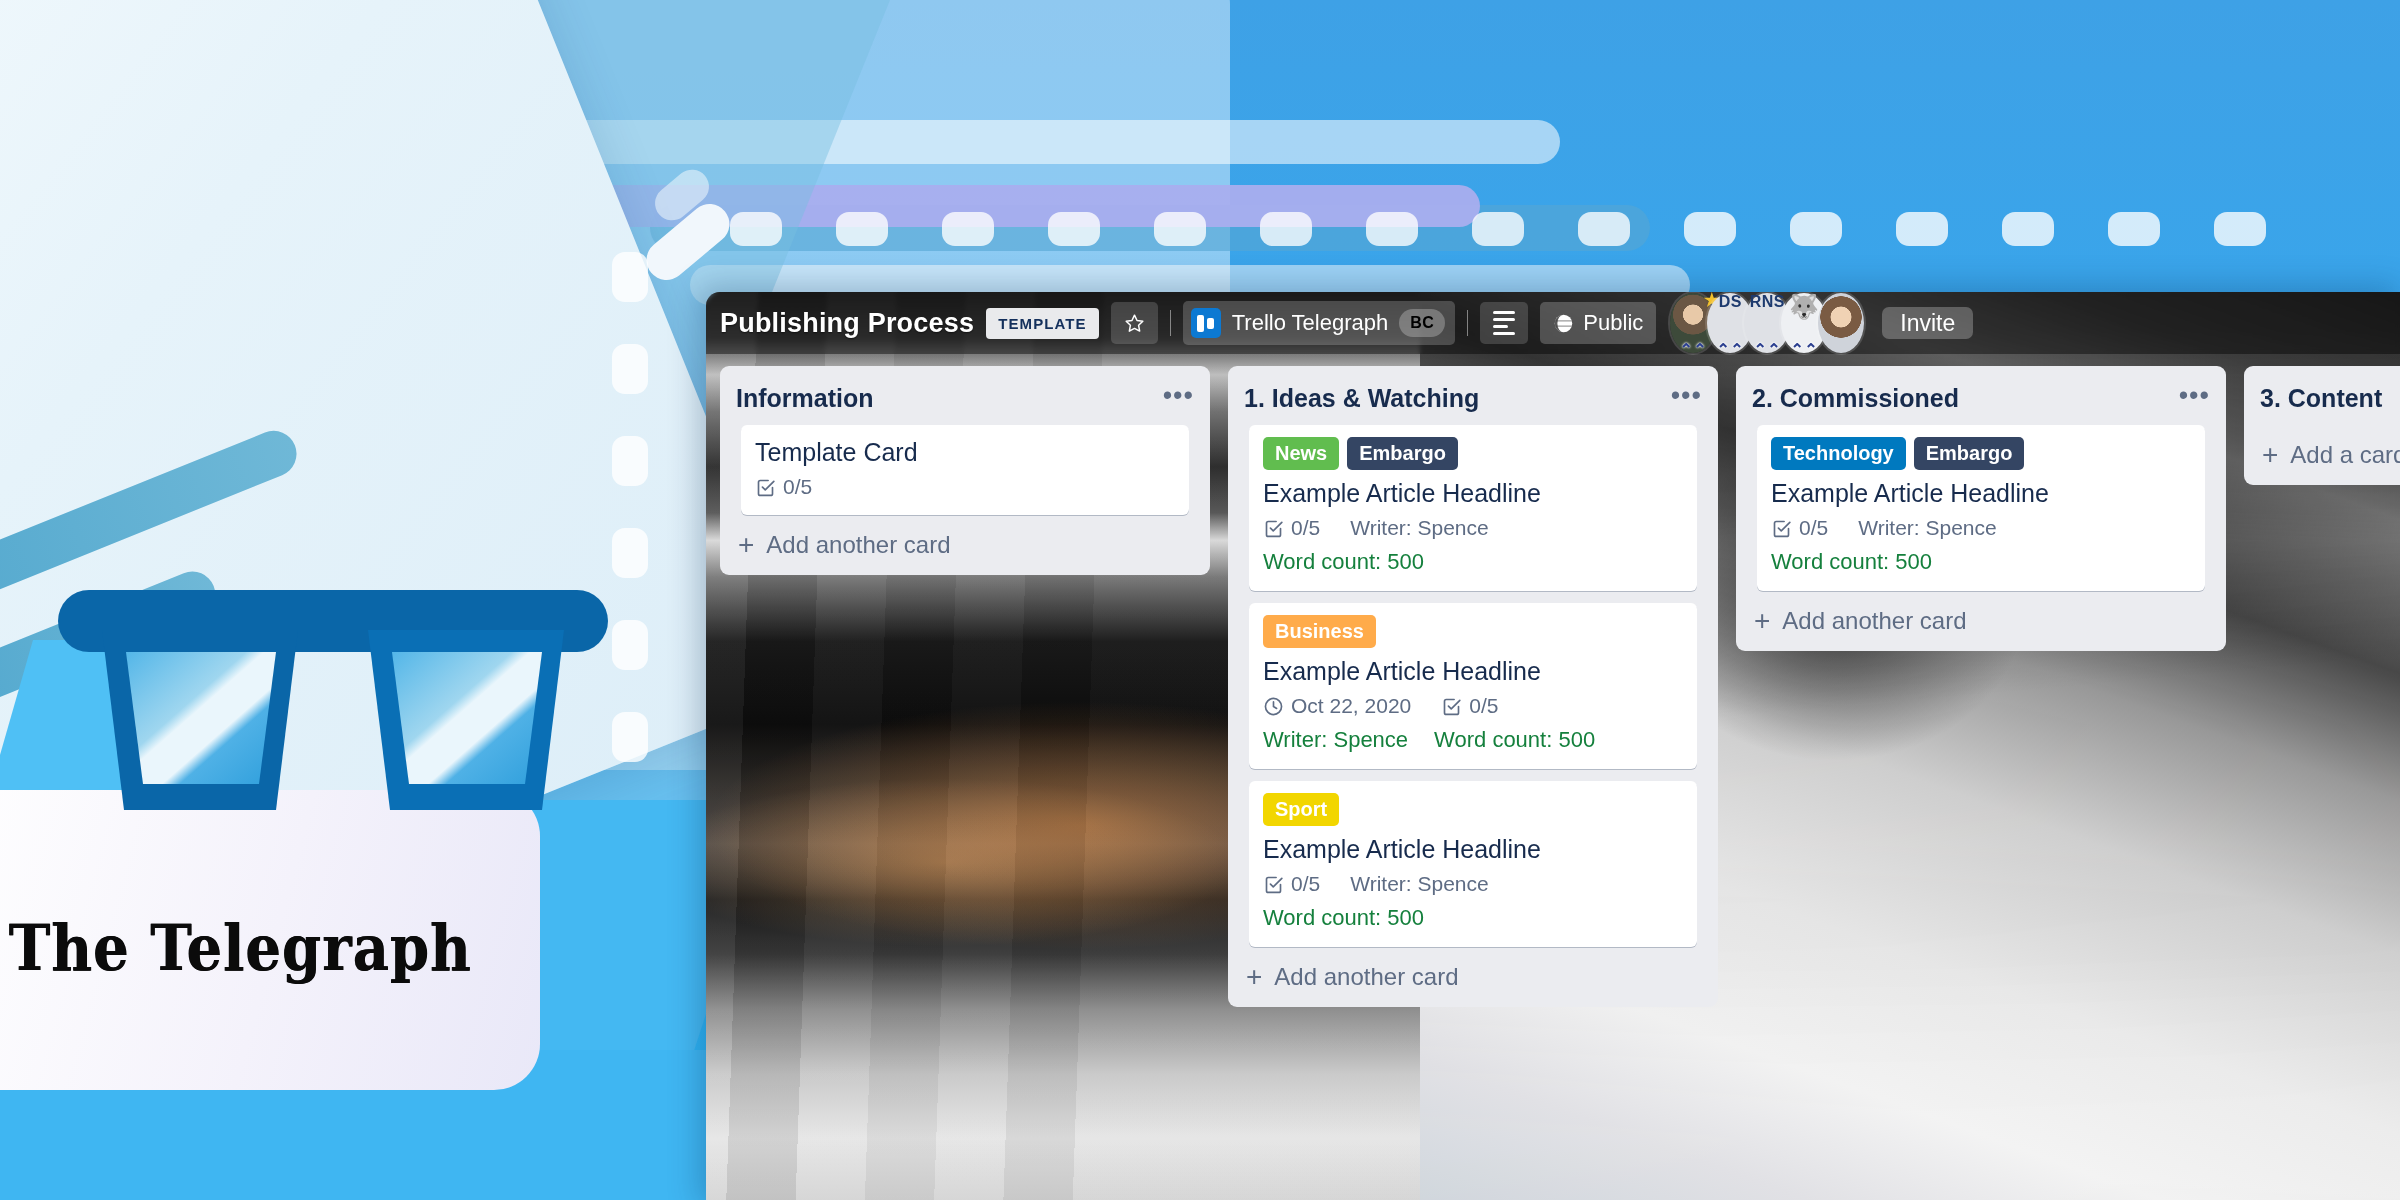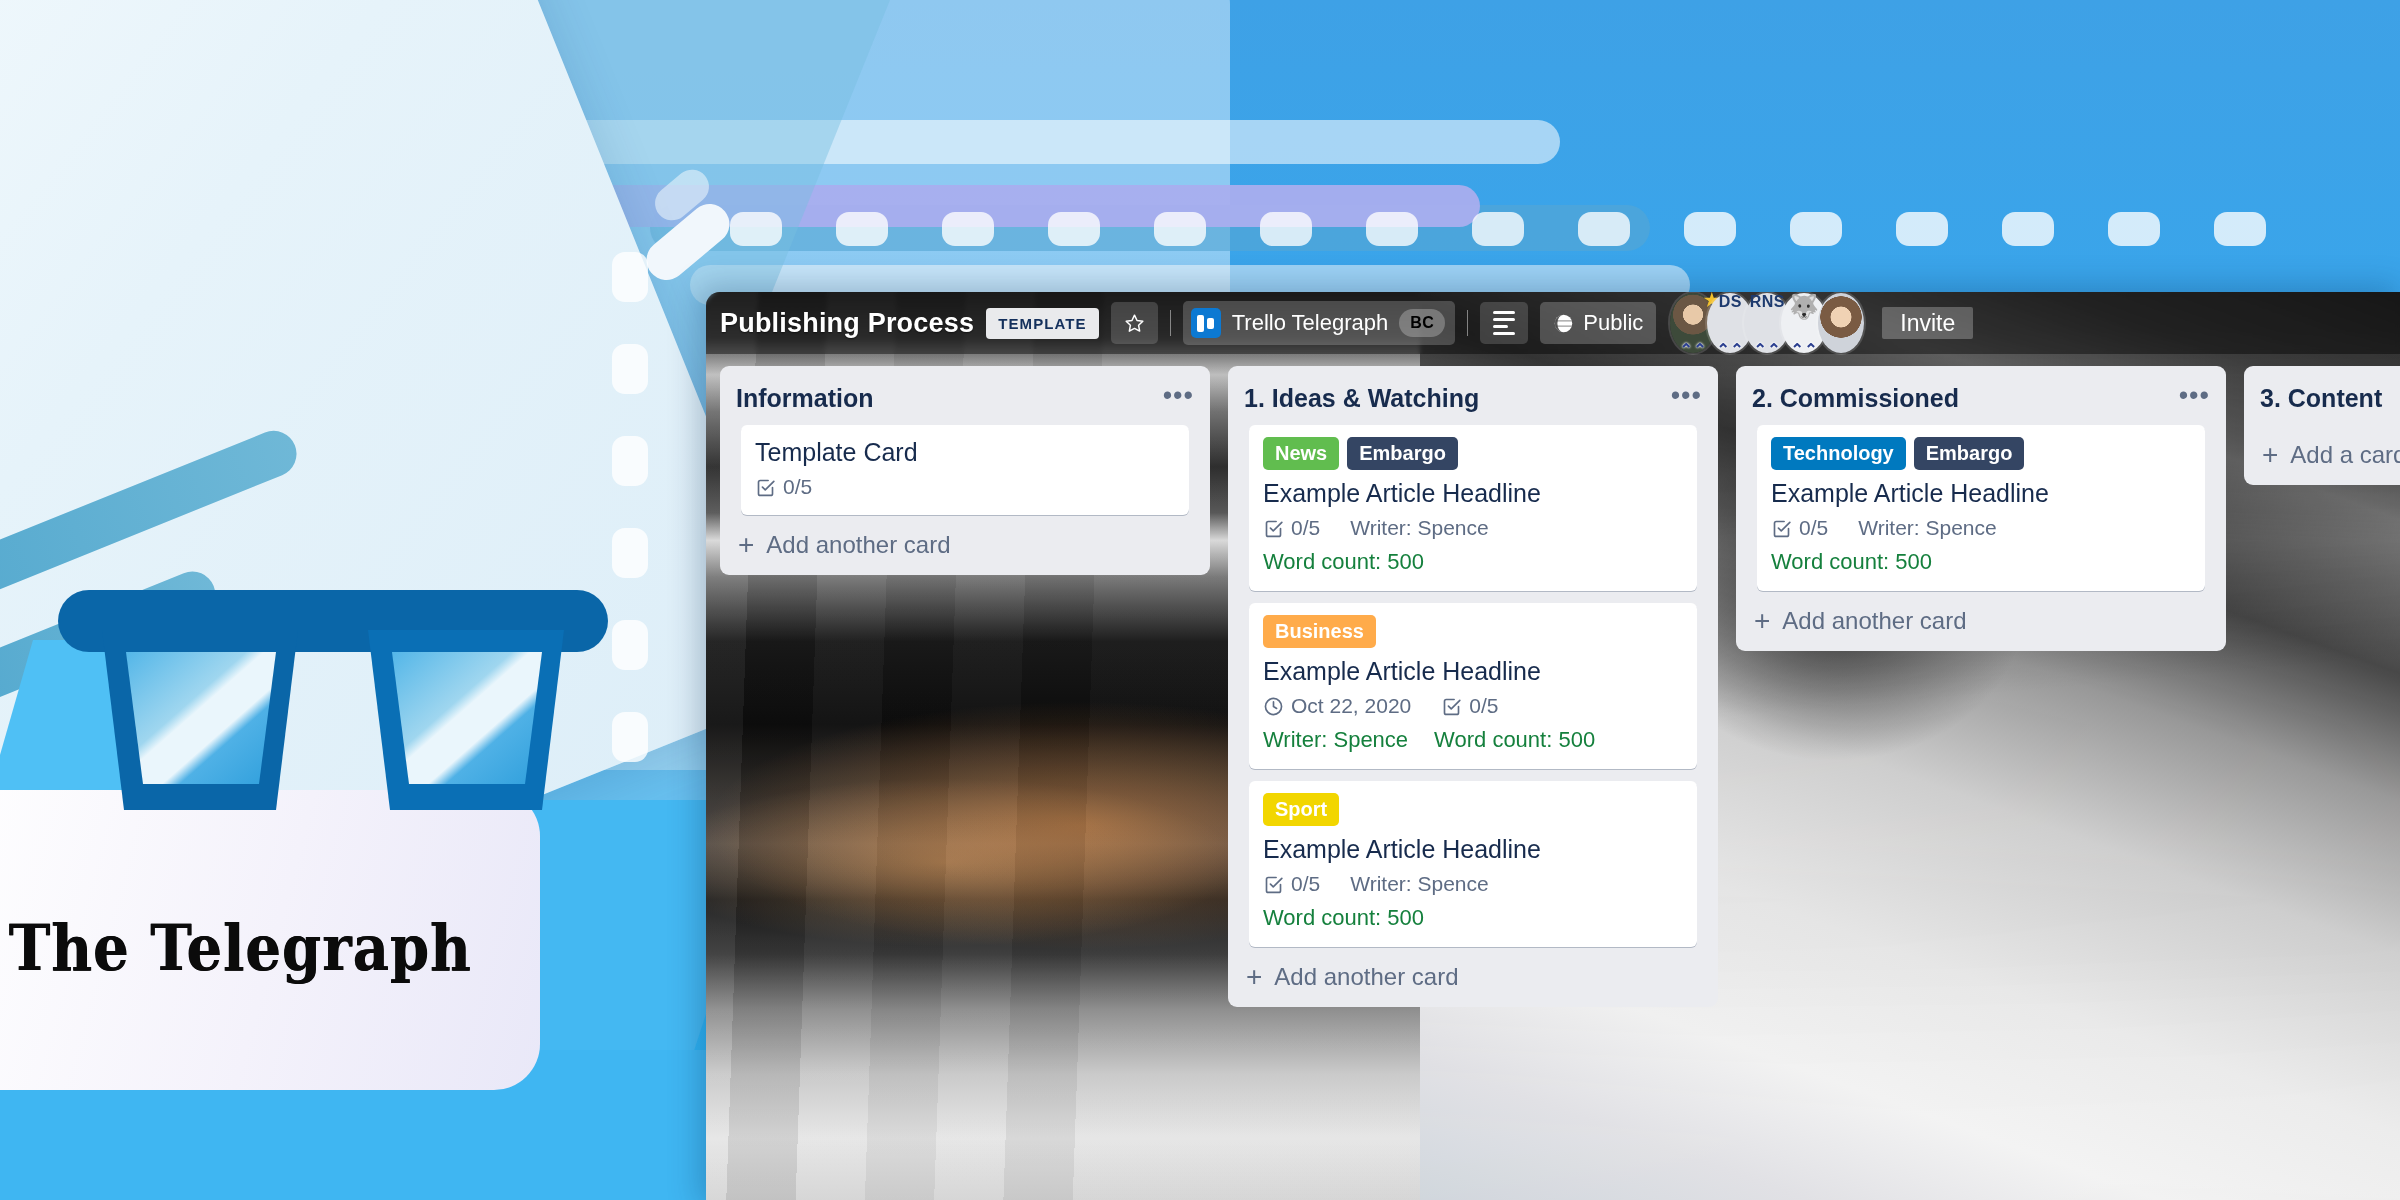--- a/index.html
+++ b/index.html
@@ -266,21 +266,21 @@
   .av .star {
     position:absolute; top:-4px; right:-4px; font-size:18px; color:#f2c12e;
     text-shadow: 0 0 2px rgba(0,0,0,.2);
   }
   .av-photo-1 { background: radial-gradient(circle at 50% 36%, #e8c9a8 0 22%, #6b5744 23% 44%, #3d4a3a 45% 100%); }
   .av-photo-2 { background: radial-gradient(circle at 50% 40%, #f0d2b4 0 24%, #7a5b43 25% 48%, #cfd3da 49% 100%); }
   .av-dog { font-size: 24px; background: #eef0f3; }
   .invite-btn {
     height: 32px; padding: 0 18px;
     background: rgba(255,255,255,0.25);
-    border-radius: 2px; color:#fff; font-size: 23px;
+    border-radius: 7px; color:#fff; font-size: 23px;
     display:flex;align-items:center;
     margin-left: 6px;
   }
   .hamburger { display:flex; flex-direction:column; gap:4px; }
   .hamburger span { display:block; height:3px; background:#fff; border-radius:2px; }
   .hamburger span:nth-child(1){width:22px}
   .hamburger span:nth-child(2){width:22px}
   .hamburger span:nth-child(3){width:15px}
   .hamburger span:nth-child(4){width:22px}
 

